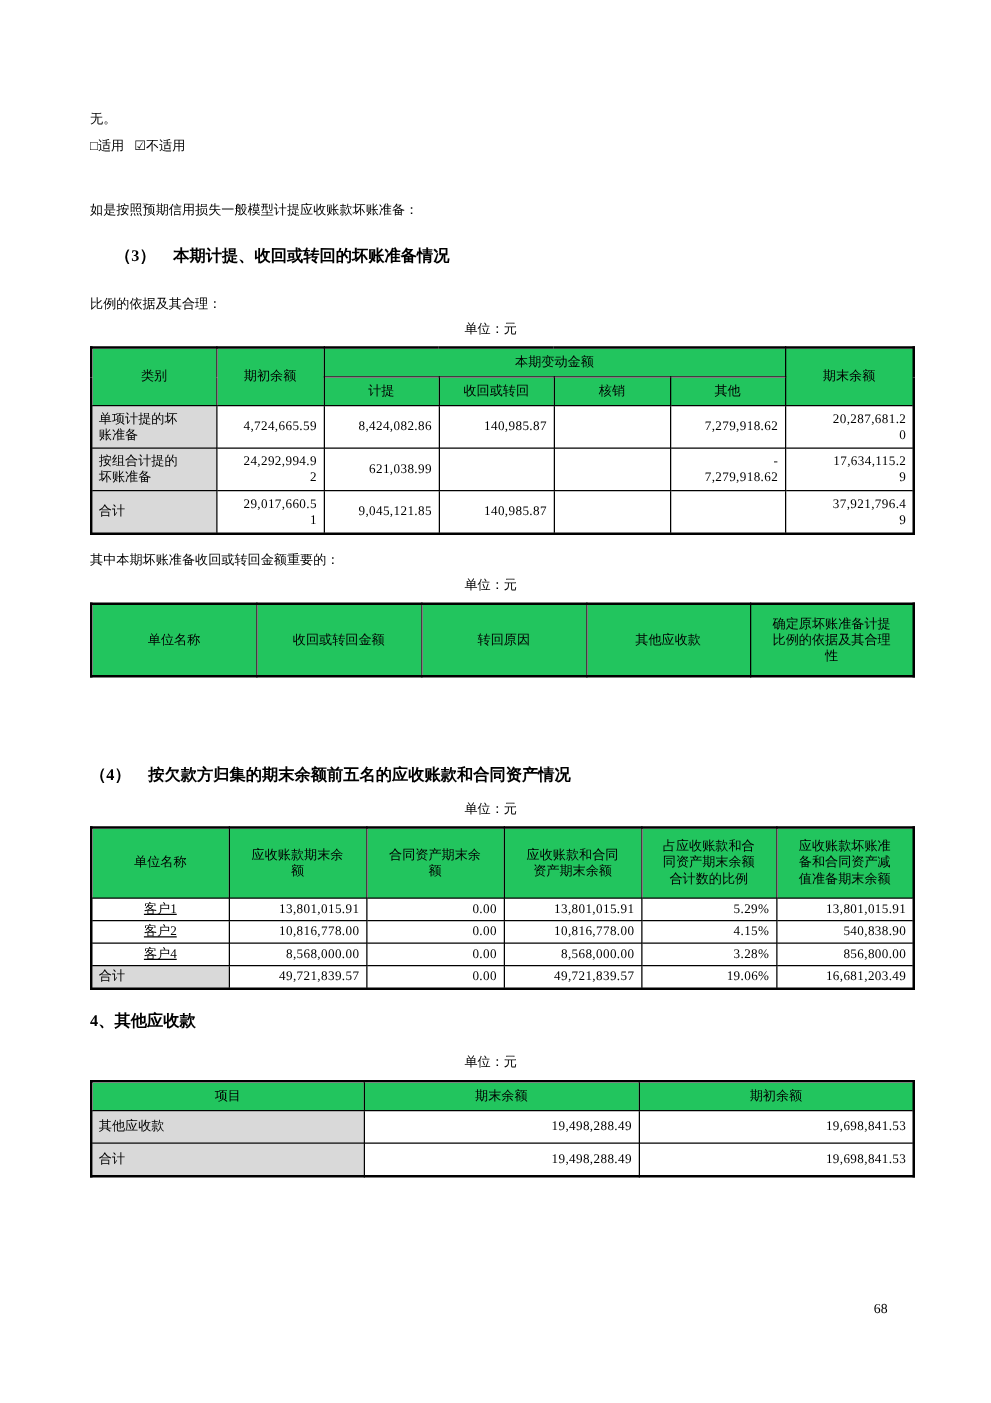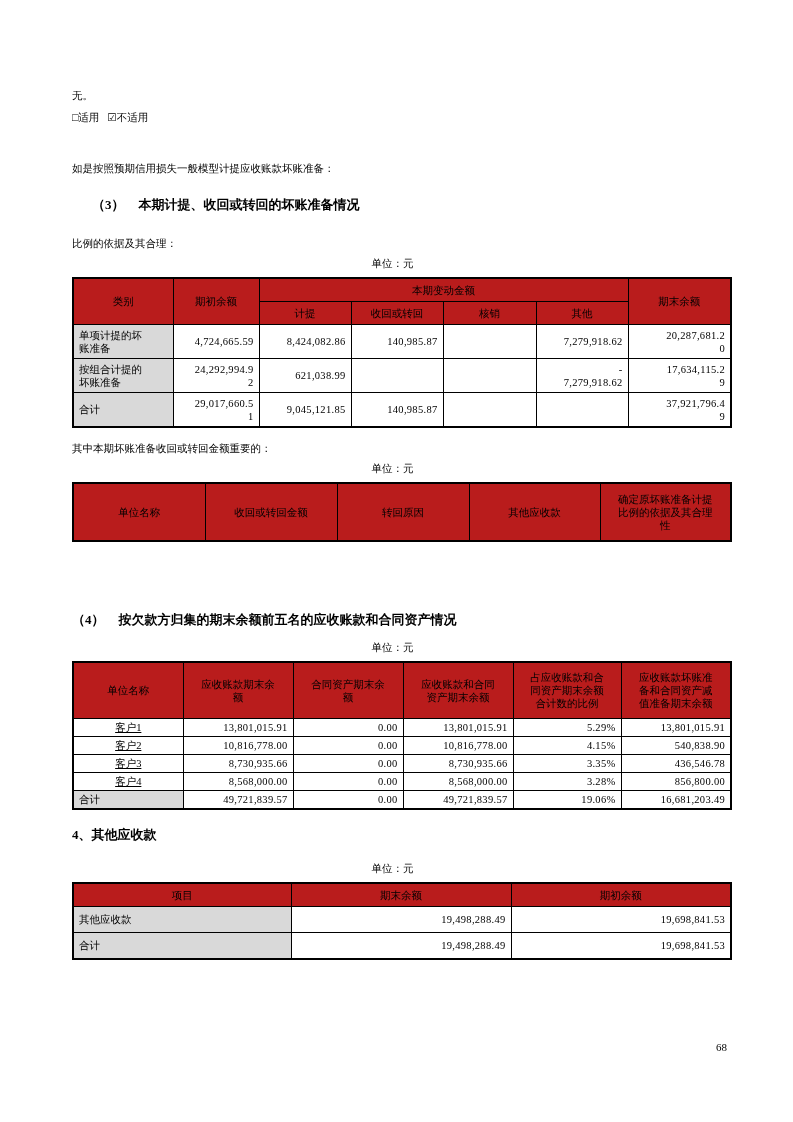--- a/index.html
+++ b/index.html
@@ -43,34 +43,34 @@
   }
   table.t th,table.t td{
     border:1px solid #000;
     padding:1px 5px;
     vertical-align:middle;
     white-space:pre-line;
     overflow:hidden;
     word-break:break-all;
   }
   table.t th{
-    background:#b91c1c;font-weight:normal;text-align:center;
+    background:#22c55e;font-weight:normal;text-align:center;
   }
   td.label{background:#d9d9d9;text-align:left;}
   td.num{text-align:right;letter-spacing:0.3px;}
   td.plain{text-align:center;text-decoration:underline;}
   .t1 tr.hrow th{height:20px;}
   .t1 td{height:31px;}
   .t2 th{height:54px;}
   .t3 tr.hrow th{height:53px;}
   .t3 td{height:15px;}
   .t4 th{height:20px;}
   .t4 td{height:23px;}
   .page-num{
-    position:absolute;left:716px;top:1040px;
+    position:absolute;left:699px;top:1040px;
     font-size:11px;line-height:14px;
   }
 </style>
 </head>
 <body>
 
 <div class="page">
   <div class="content">
 
     <p class="body-text">无。</p>
@@ -210,28 +210,20 @@
         </tr>
         <tr>
           <td class="plain">客户2</td>
           <td class="num">10,816,778.00</td>
           <td class="num">0.00</td>
           <td class="num">10,816,778.00</td>
           <td class="num">4.15%</td>
           <td class="num">540,838.90</td>
         </tr>
         <tr>
-          <td class="plain">客户3</td>
-          <td class="num">8,730,935.66</td>
-          <td class="num">0.00</td>
-          <td class="num">8,730,935.66</td>
-          <td class="num">3.35%</td>
-          <td class="num">436,546.78</td>
-        </tr>
-        <tr>
           <td class="plain">客户4</td>
           <td class="num">8,568,000.00</td>
           <td class="num">0.00</td>
           <td class="num">8,568,000.00</td>
           <td class="num">3.28%</td>
           <td class="num">856,800.00</td>
         </tr>
         <tr>
           <td class="label">合计</td>
           <td class="num">49,721,839.57</td>

